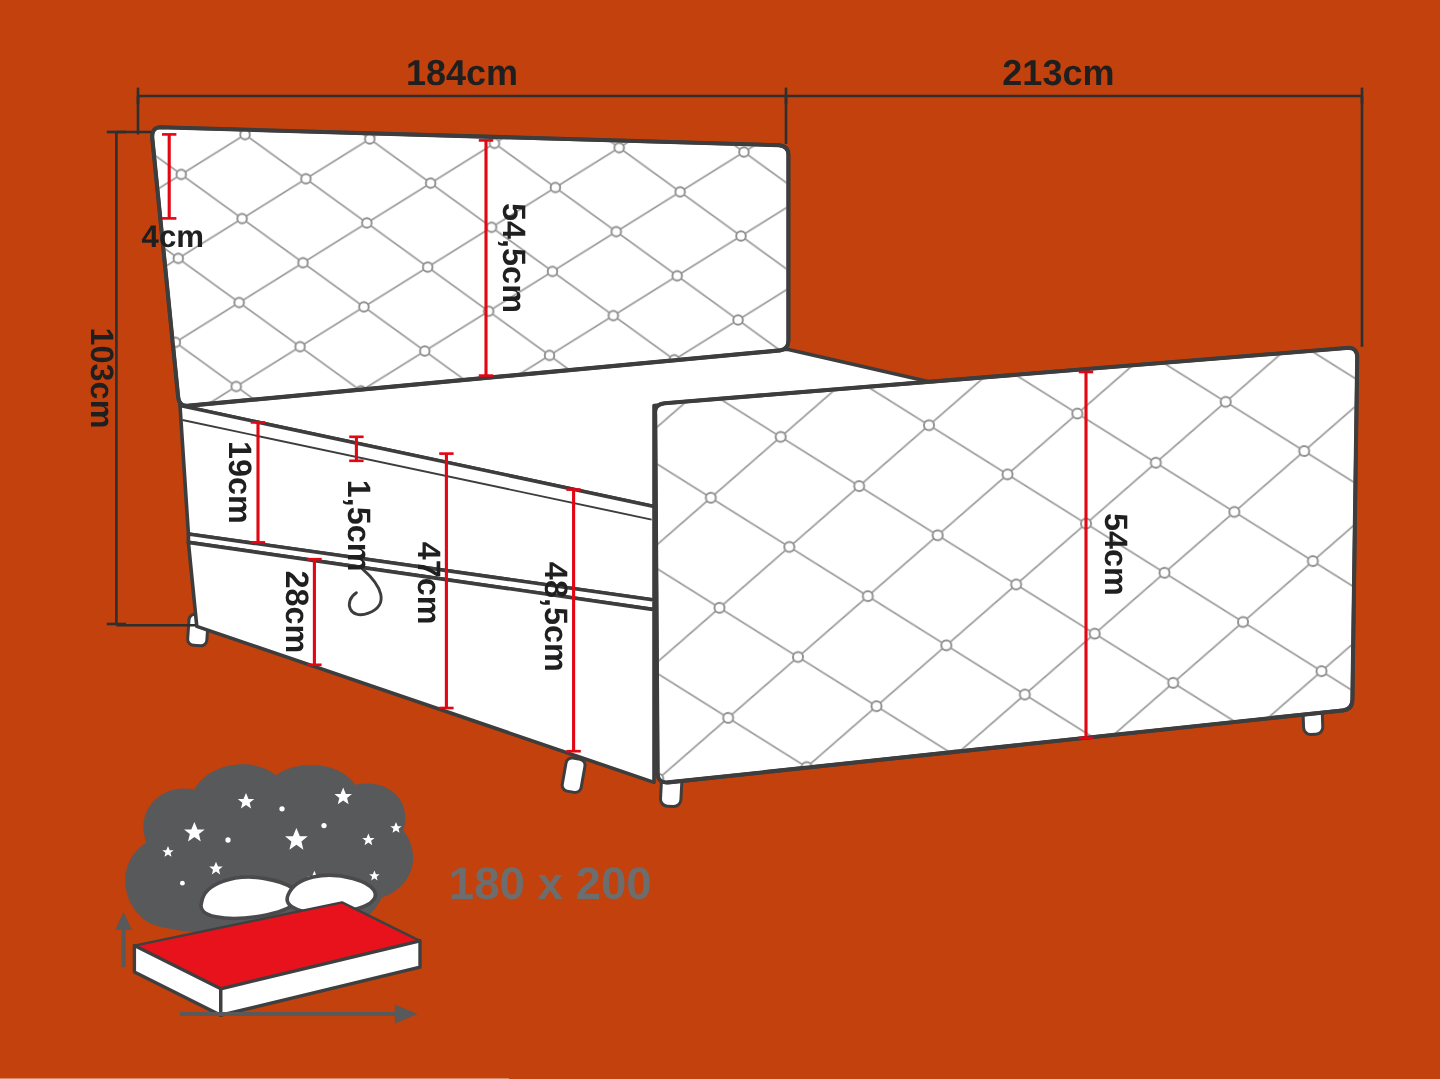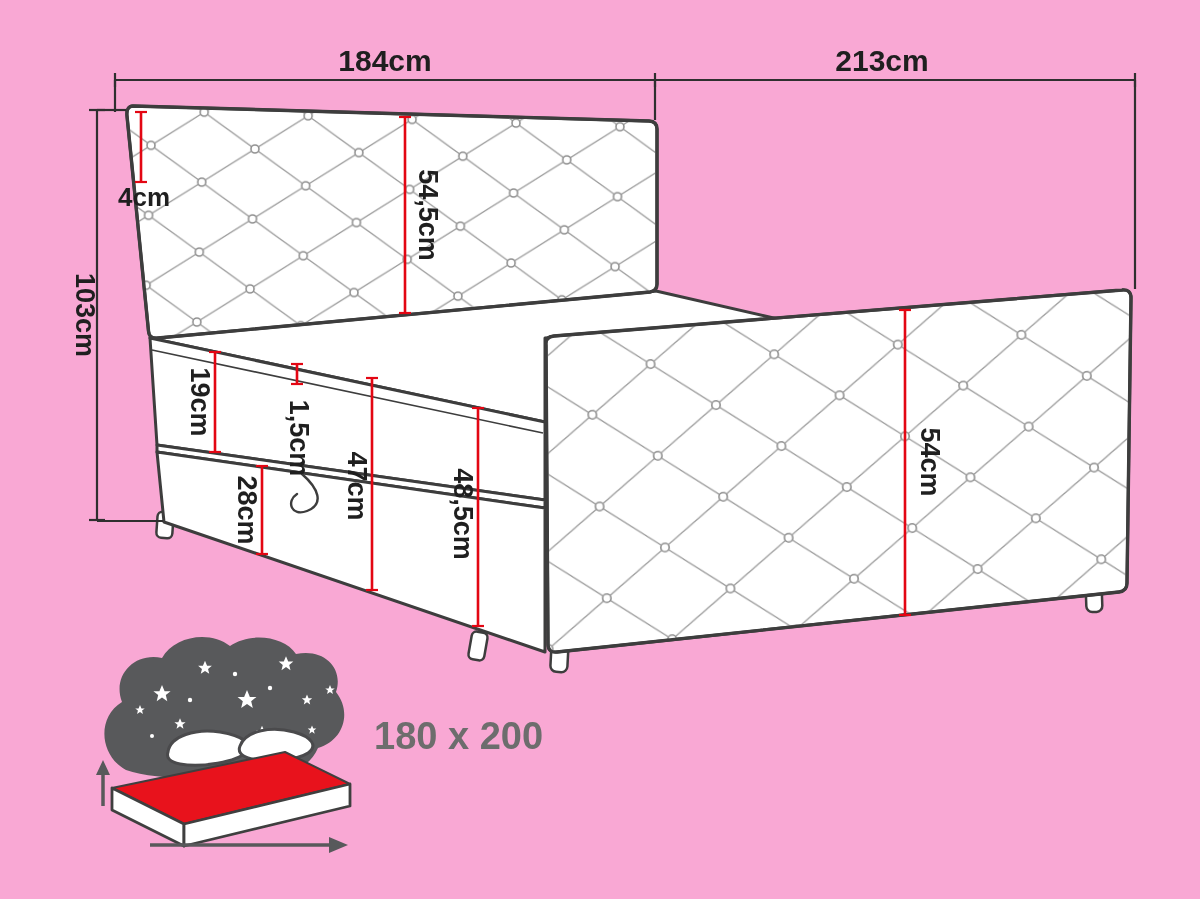--- a/index.html
+++ b/index.html
@@ -1,16 +1,16 @@
 <!DOCTYPE html>
 <html><head>
 <meta charset="utf-8">
 <style>
   html,body{margin:0;padding:0;background:#ffffff;}
-  .canvas{position:relative;width:1200px;height:899px;background:#f9a8d4;overflow:hidden;
+  .canvas{position:relative;width:1200px;height:899px;background:#c2410c;overflow:hidden;
           font-family:"Liberation Sans",sans-serif;}
   svg{position:absolute;inset:0;}
   text{font-family:"Liberation Sans",sans-serif;}
   .dim-h{font-size:30px;font-weight:700;fill:#1f1f1f;}
   .dim-v{font-size:27px;font-weight:700;fill:#1f1f1f;}
   .dim-s{font-size:26px;font-weight:700;fill:#1f1f1f;}
   .size-lbl{font-size:38px;font-weight:700;fill:#6d6d6d;}
   .outline{fill:#ffffff;stroke:#3d3d3d;stroke-width:3;stroke-linejoin:round;}
   .thinline{fill:none;stroke:#3d3d3d;stroke-width:1.6;}
   .blackdim{stroke:#2f2f2f;stroke-width:2.2;fill:none;}

